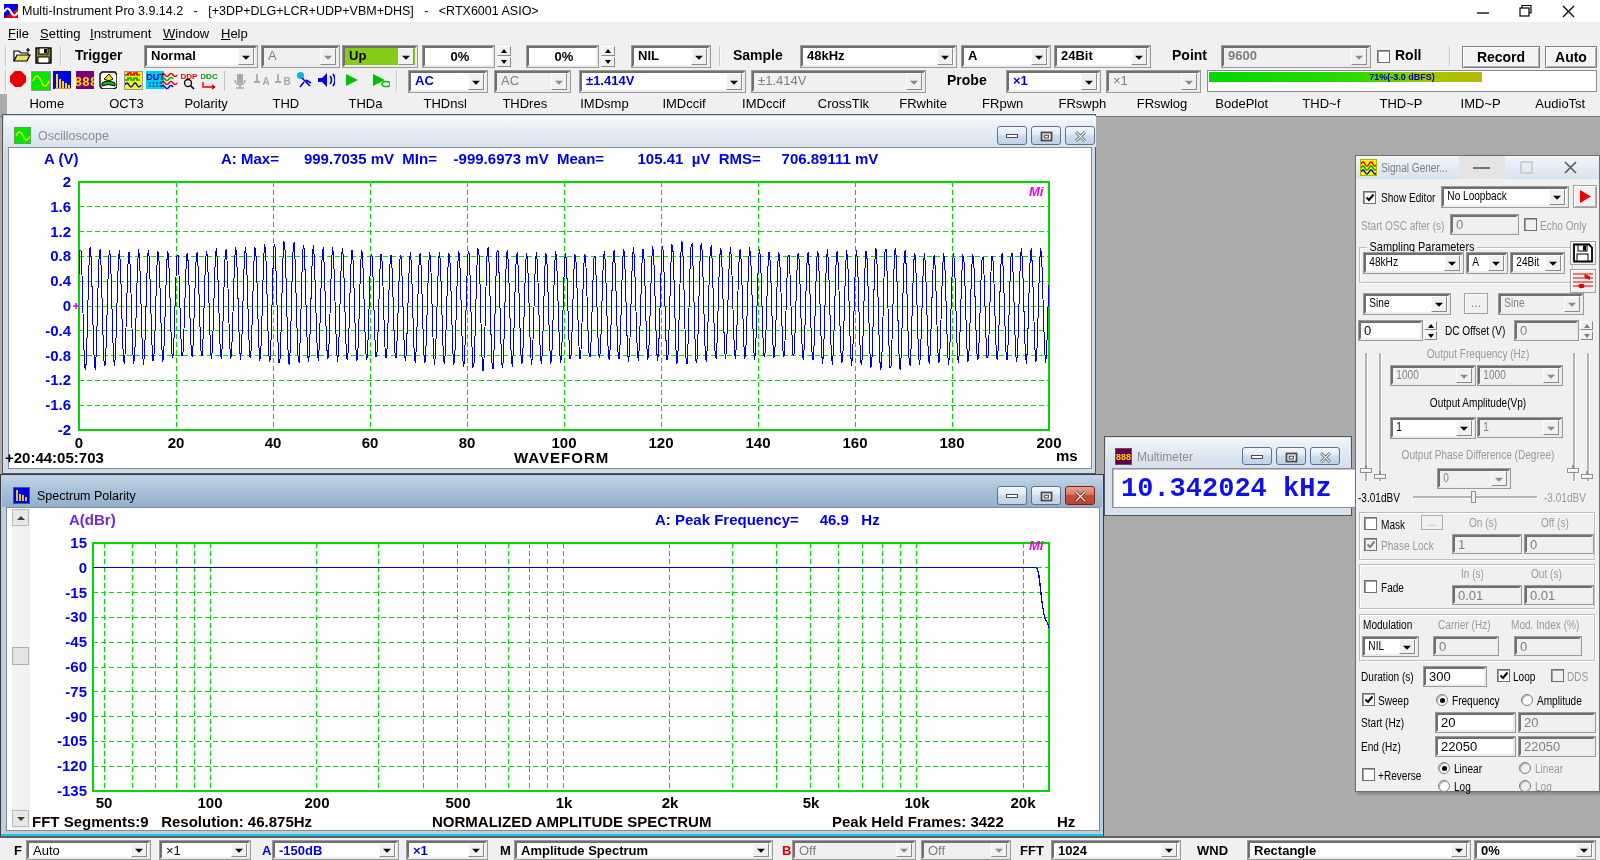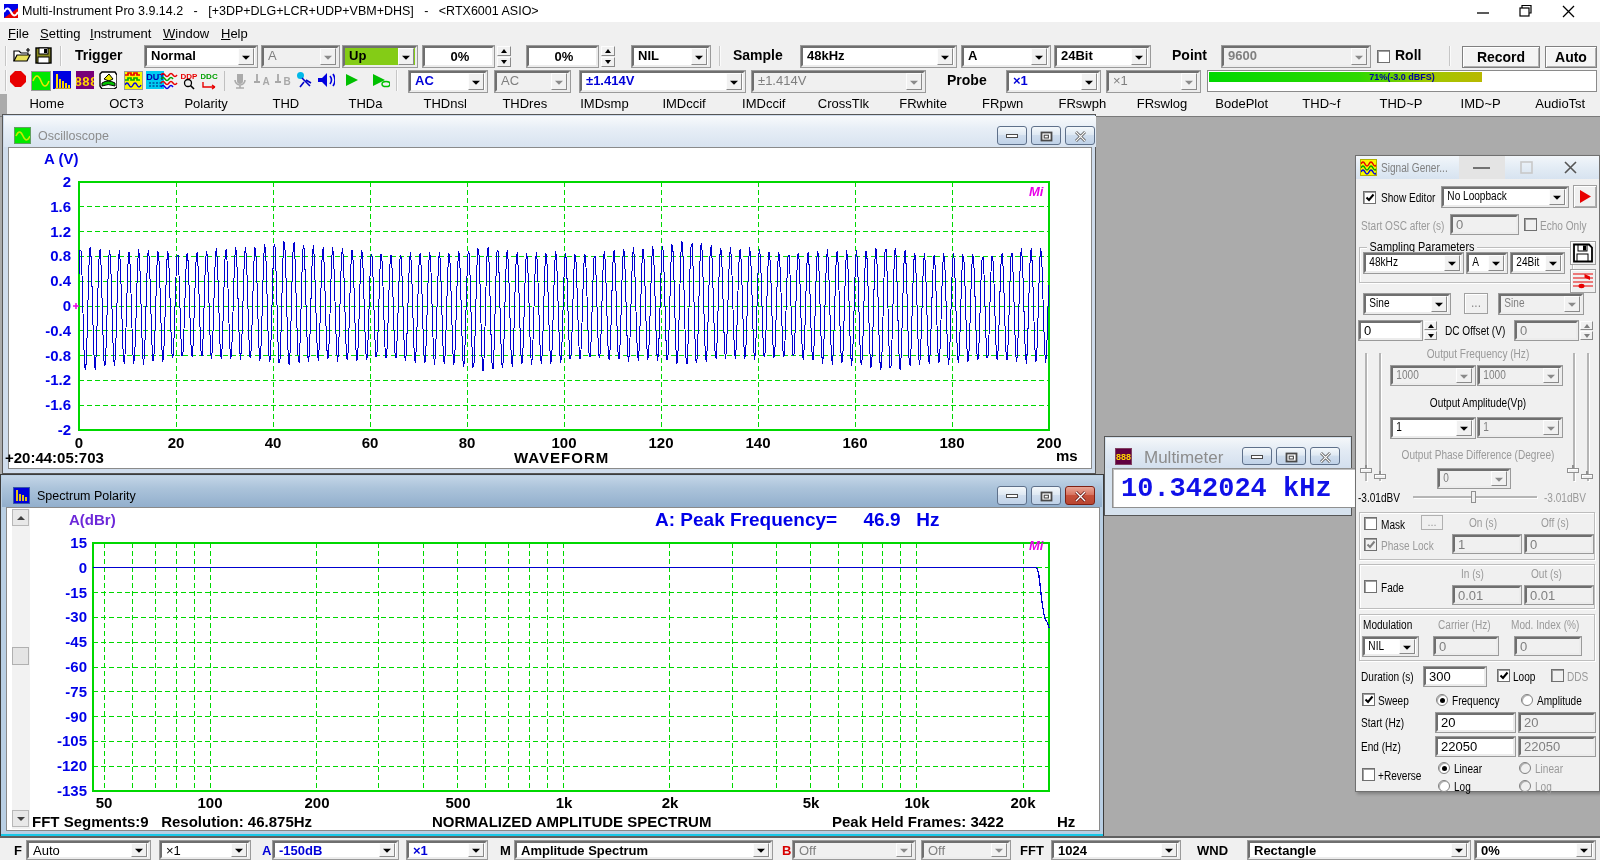--- a/index.html
+++ b/index.html
@@ -277,20 +277,21 @@
       </div>
       <div class="wbtn" style="left:1061px;top:10px">
         <svg width="13" height="11" style="margin-top:4px">
           <path d="M2 1 L11 10 M11 1 L2 10" stroke="#4a4a4a" stroke-width="2.6"></path>
           <path d="M2 1 L11 10 M11 1 L2 10" stroke="#f8f8f8" stroke-width="1.2"></path>
         </svg>
       </div>
     </div>
     <div style="position:absolute;left:5px;top:32px;width:1084px;height:322px;background:#fff;border:1px solid #8a8a8a">
       <div class="lb" style="left:35px;top:3px;color:#0000e8;font-size:15px;font-weight:bold">A (V)</div>
+      <div class="lb" style="left:212px;top:3px;color:#0000e8;font-size:15px;font-weight:bold">A: Max=&nbsp;&nbsp;&nbsp;&nbsp;&nbsp;&nbsp;999.7035 mV&nbsp; MIn=&nbsp;&nbsp;&nbsp;&nbsp;-999.6973 mV&nbsp; Mean=&nbsp;&nbsp;&nbsp;&nbsp;&nbsp;&nbsp;&nbsp;&nbsp;105.41&nbsp; µV&nbsp; RMS=&nbsp;&nbsp;&nbsp;&nbsp;&nbsp;706.89111 mV</div>
       <svg style="position:absolute;left:0;top:0" width="1084" height="322">
         <rect x="70" y="34" width="970" height="248" fill="none" stroke="#00d800" stroke-width="1.4" shape-rendering="crispEdges"></rect>
         <path d="M167 34 V282 M264 34 V282 M361 34 V282 M458 34 V282 M555 34 V282 M652 34 V282 M749 34 V282 M846 34 V282 M943 34 V282 M70 58.8 H1040 M70 83.6 H1040 M70 108.4 H1040 M70 133.2 H1040 M70 158.0 H1040 M70 182.8 H1040 M70 207.6 H1040 M70 232.4 H1040 M70 257.2 H1040" stroke="#00d800" stroke-width="1" fill="none" stroke-dasharray="5,3" shape-rendering="crispEdges"></path>
         <polyline points="70.0,126.1 71.0,102.3 72.0,102.6 73.0,127.0 74.0,165.4 75.0,202.0 76.1,221.5 77.1,216.0 78.1,187.6 79.1,148.1 80.1,113.8 81.1,98.9 82.1,109.5 83.1,141.2 84.1,180.8 85.2,211.9 86.2,221.7 87.2,206.3 88.2,172.0 89.2,133.1 90.2,105.7 91.2,100.9 92.2,120.7 93.2,156.7 94.2,193.9 95.2,217.1 96.3,216.8 97.3,193.1 98.3,156.1 99.3,120.9 100.3,102.1 101.3,107.3 102.3,134.2 103.3,171.6 104.3,204.0 105.3,218.1 106.4,208.3 107.4,178.5 108.4,141.2 109.4,111.6 110.4,102.1 111.4,116.3 112.4,148.4 113.4,185.1 114.4,211.2 115.5,216.1 116.5,197.5 117.5,163.4 118.5,127.6 119.5,105.0 120.5,104.8 121.5,127.2 122.5,162.9 123.5,197.1 124.5,215.7 125.5,211.0 126.6,184.9 127.6,148.1 128.6,115.8 129.6,101.4 130.6,110.7 131.6,140.0 132.6,177.2 133.6,206.8 134.6,216.6 135.7,202.5 136.7,170.4 137.7,133.5 138.7,107.1 139.7,101.9 140.7,120.2 141.7,154.3 142.7,190.0 143.7,212.5 144.7,212.7 145.8,190.5 146.8,155.1 147.8,121.2 148.8,102.8 149.8,107.3 150.8,132.7 151.8,168.4 152.8,199.6 153.8,213.5 154.8,204.4 155.8,176.3 156.9,140.8 157.9,112.6 158.9,103.2 159.9,116.4 160.9,146.4 161.9,180.8 162.9,205.5 163.9,210.2 164.9,193.2 165.9,161.7 167.0,128.6 168.0,107.6 169.0,107.2 170.0,127.4 171.0,159.8 172.0,191.1 173.0,208.2 174.0,204.3 175.0,180.9 176.1,147.8 177.1,118.5 178.1,105.1 179.1,113.1 180.1,139.2 181.1,172.6 182.1,199.6 183.1,208.9 184.1,196.7 185.1,167.9 186.2,134.3 187.2,109.8 188.2,104.5 189.2,120.7 190.2,151.9 191.2,185.1 192.2,206.7 193.2,207.5 194.2,187.2 195.2,154.0 196.2,121.4 197.3,103.1 198.3,106.7 199.3,130.8 200.3,165.5 201.3,196.6 202.3,211.1 203.3,202.9 204.3,175.1 205.3,139.4 206.3,110.2 207.4,99.9 208.4,112.7 209.4,143.4 210.4,179.3 211.4,205.6 212.4,211.4 213.4,194.1 214.4,160.9 215.4,125.5 216.4,102.5 217.5,101.4 218.5,122.7 219.5,157.6 220.5,191.6 221.5,210.7 222.5,207.0 223.5,182.0 224.5,146.1 225.5,114.0 226.6,99.1 227.6,107.4 228.6,135.5 229.6,171.7 230.6,201.2 231.6,211.6 232.6,198.8 233.6,168.0 234.6,132.0 235.6,105.5 236.7,99.5 237.7,116.6 238.7,149.5 239.7,184.9 240.7,208.0 241.7,209.4 242.7,188.3 243.7,153.4 244.7,119.1 245.7,99.5 246.8,102.9 247.8,127.8 248.8,164.2 249.8,197.0 250.8,212.6 251.8,204.4 252.8,175.8 253.8,138.4 254.8,107.6 255.8,96.2 256.9,109.1 257.9,141.2 258.9,179.2 259.9,207.4 260.9,214.1 261.9,196.4 262.9,161.4 263.9,123.5 264.9,98.4 265.9,96.6 266.9,119.0 268.0,156.5 269.0,193.5 270.0,214.7 271.0,211.4 272.0,184.7 273.0,145.6 274.0,110.4 275.0,93.5 276.0,102.1 277.1,132.6 278.1,172.4 279.1,205.0 280.1,217.1 281.1,203.5 282.1,170.0 283.1,130.4 284.1,101.2 285.1,94.3 286.1,112.6 287.1,148.3 288.2,186.8 289.2,212.0 290.2,213.8 291.2,191.4 292.2,154.3 293.2,117.8 294.2,97.0 295.2,100.3 296.2,126.3 297.2,164.1 298.3,198.1 299.3,214.3 300.3,206.1 301.3,177.2 302.3,139.5 303.3,108.7 304.3,97.3 305.3,109.9 306.3,141.4 307.4,178.5 308.4,206.1 309.4,212.8 310.4,195.9 311.4,162.6 312.4,126.5 313.4,102.6 314.4,100.7 315.4,121.6 316.4,156.5 317.4,191.2 318.5,211.3 319.5,208.6 320.5,184.2 321.5,148.1 322.5,115.4 323.5,99.4 324.5,106.9 325.5,134.8 326.5,171.5 327.6,202.0 328.6,213.7 329.6,201.6 330.6,170.9 331.6,134.2 332.6,106.6 333.6,99.7 334.6,116.2 335.6,149.4 336.6,185.6 337.6,209.8 338.7,212.1 339.7,191.5 340.7,156.6 341.7,121.9 342.7,101.7 343.7,104.3 344.7,128.7 345.7,164.6 346.7,197.2 347.8,213.2 348.8,205.9 349.8,178.6 350.8,142.6 351.8,112.9 352.8,101.6 353.8,113.3 354.8,143.1 355.8,178.6 356.8,205.1 357.9,211.8 358.9,196.2 359.9,164.8 360.9,130.7 361.9,107.9 362.9,105.9 363.9,125.1 364.9,157.7 365.9,190.1 366.9,209.1 367.9,206.8 369.0,184.5 370.0,151.4 371.0,121.2 372.0,106.3 373.0,112.9 374.0,138.1 375.0,171.5 376.0,199.4 377.0,210.4 378.1,199.9 379.1,172.2 380.1,138.9 381.1,113.6 382.1,106.9 383.1,121.5 384.1,151.5 385.1,184.6 386.1,207.1 387.1,209.8 388.1,191.4 389.2,159.4 390.2,127.0 391.2,107.6 392.2,109.4 393.2,131.8 394.2,165.6 395.2,197.0 396.2,212.9 397.2,206.7 398.2,180.7 399.3,145.7 400.3,116.1 401.3,104.2 402.3,115.1 403.3,144.4 404.3,180.2 405.3,207.6 406.3,215.3 407.3,199.9 408.4,167.8 409.4,132.2 410.4,107.8 411.4,104.8 412.4,124.6 413.4,159.0 414.4,193.8 415.4,214.7 416.4,213.0 417.4,189.3 418.4,153.5 419.5,120.4 420.5,103.6 421.5,110.2 422.5,137.4 423.5,173.9 424.5,204.8 425.5,217.2 426.5,206.1 427.5,176.1 428.6,139.5 429.6,111.6 430.6,103.8 431.6,119.4 432.6,151.8 433.6,187.8 434.6,212.5 435.6,215.7 436.6,196.1 437.6,161.8 438.6,127.0 439.7,106.0 440.7,107.5 441.7,131.0 442.7,166.8 443.7,200.1 444.7,217.2 445.7,211.0 446.7,184.0 447.7,147.2 448.8,115.9 449.8,102.9 450.8,113.9 451.8,144.3 452.8,181.8 453.8,210.8 454.8,219.3 455.8,203.6 456.8,170.2 457.8,132.7 458.9,106.6 459.9,102.8 460.9,123.1 461.9,159.2 462.9,196.3 463.9,218.9 464.9,217.7 465.9,192.9 466.9,154.8 467.9,119.0 468.9,100.5 470.0,106.9 471.0,135.7 472.0,175.1 473.0,208.8 474.0,222.8 475.0,211.3 476.0,178.9 477.0,139.1 478.0,108.3 479.1,99.3 480.1,115.7 481.1,150.9 482.1,190.1 483.1,217.2 484.1,221.1 485.1,200.1 486.1,163.1 487.1,125.3 488.1,102.4 489.1,103.7 490.2,128.6 491.2,166.7 492.2,202.1 493.2,220.4 494.2,214.1 495.2,185.9 496.2,147.6 497.2,115.0 498.2,101.6 499.2,112.6 500.3,143.4 501.3,181.1 502.3,210.3 503.3,218.9 504.3,203.5 505.3,170.6 506.3,133.8 507.3,108.3 508.3,104.5 509.4,123.9 510.4,158.3 511.4,193.5 512.4,215.0 513.4,214.1 514.4,191.1 515.4,155.5 516.4,122.1 517.4,104.6 518.4,110.1 519.5,136.4 520.5,172.6 521.5,203.8 522.5,217.0 523.5,206.8 524.5,177.4 525.5,140.9 526.5,112.4 527.5,103.6 528.5,118.2 529.5,150.1 530.6,186.2 531.6,211.6 532.6,215.7 533.6,196.8 534.6,162.7 535.6,127.5 536.6,105.6 537.6,106.2 538.6,129.0 539.6,164.4 540.7,197.9 541.7,215.6 542.7,210.2 543.7,183.9 544.7,147.7 545.7,116.5 546.7,103.2 547.7,113.1 548.7,142.1 549.8,178.2 550.8,206.3 551.8,214.9 552.8,200.6 553.8,169.4 554.8,134.2 555.8,109.5 556.8,105.5 557.8,123.5 558.8,156.1 559.9,189.7 560.9,210.4 561.9,209.8 562.9,188.3 563.9,154.8 564.9,123.3 565.9,106.5 566.9,111.4 567.9,135.7 568.9,169.3 570.0,198.4 571.0,210.9 572.0,201.8 573.0,174.9 574.0,141.3 575.0,114.9 576.0,106.4 577.0,119.4 578.0,148.4 579.0,181.5 580.0,204.9 581.1,209.1 582.1,192.2 583.1,161.2 584.1,128.7 585.1,108.2 586.1,108.2 587.1,128.8 588.1,161.4 589.1,192.8 590.1,209.8 591.2,205.4 592.2,181.2 593.2,147.0 594.2,117.0 595.2,103.5 596.2,112.3 597.2,139.9 598.2,175.0 599.2,203.0 600.2,212.3 601.3,198.8 602.3,168.0 603.3,132.5 604.3,107.0 605.3,102.0 606.3,119.9 607.3,153.2 608.3,188.3 609.3,210.6 610.4,210.7 611.4,188.6 612.4,153.2 613.4,119.2 614.4,100.6 615.4,105.1 616.4,131.0 617.4,167.5 618.4,199.6 619.4,213.9 620.5,204.4 621.5,175.2 622.5,138.2 623.5,108.7 624.5,98.9 625.5,112.8 626.5,144.6 627.5,181.2 628.5,207.5 629.5,212.5 630.5,194.2 631.6,160.3 632.6,124.6 633.6,101.9 634.6,101.6 635.6,123.7 636.6,159.1 637.6,193.2 638.6,211.9 639.6,207.4 640.6,181.7 641.7,145.2 642.7,113.0 643.7,98.4 644.7,107.5 645.7,136.5 646.7,173.5 647.7,203.2 648.7,213.4 649.7,199.7 650.8,167.6 651.8,130.4 652.8,103.4 653.8,97.8 654.8,116.0 655.8,150.7 656.8,187.5 657.8,211.3 658.8,212.0 659.8,189.3 660.9,152.3 661.9,116.4 662.9,96.3 663.9,100.5 664.9,127.5 665.9,166.0 666.9,200.3 667.9,216.1 668.9,206.7 669.9,176.0 671.0,136.4 672.0,104.5 673.0,93.4 674.0,107.8 675.0,141.8 676.0,181.3 677.0,210.1 678.0,216.1 679.0,196.9 680.0,160.4 681.0,121.7 682.1,96.9 683.1,96.1 684.1,119.6 685.1,157.7 686.1,194.5 687.1,214.9 688.1,210.5 689.1,183.3 690.1,144.6 691.1,110.3 692.2,94.7 693.2,104.0 694.2,134.3 695.2,172.8 696.2,203.8 697.2,214.4 698.2,200.6 699.2,168.1 700.2,130.4 701.2,103.2 702.3,97.5 703.3,115.5 704.3,149.7 705.3,185.8 706.3,209.1 707.3,210.0 708.3,188.3 709.3,153.0 710.3,118.8 711.4,99.7 712.4,103.5 713.4,128.6 714.4,164.5 715.4,196.5 716.4,211.4 717.4,203.0 718.4,175.0 719.4,138.9 720.4,109.5 721.5,99.1 722.5,111.8 723.5,142.6 724.5,178.6 725.5,205.0 726.5,211.0 727.5,194.0 728.5,161.0 729.5,125.8 730.5,102.7 731.5,101.5 732.6,122.5 733.6,157.3 734.6,191.3 735.6,210.6 736.6,207.2 737.6,182.5 738.6,146.7 739.6,114.6 740.6,99.5 741.6,107.7 742.7,135.7 743.7,171.9 744.7,201.5 745.7,212.2 746.7,199.6 747.7,169.1 748.7,133.3 749.7,107.0 750.7,101.0 751.8,117.8 752.8,150.3 753.8,185.0 754.8,207.7 755.8,209.0 756.8,188.6 757.8,155.0 758.8,122.2 759.8,103.7 760.8,107.0 761.9,130.6 762.9,164.7 763.9,195.2 764.9,209.6 765.9,202.1 766.9,175.9 767.9,142.0 768.9,114.2 769.9,104.2 770.9,115.8 772.0,144.3 773.0,177.9 774.0,202.7 775.0,208.6 776.0,193.2 777.0,162.9 778.0,130.3 779.0,108.7 780.0,107.1 781.0,126.2 782.0,158.2 783.1,189.8 784.1,208.1 785.1,205.5 786.1,183.0 787.1,149.8 788.1,119.6 789.1,105.0 790.1,112.0 791.1,138.0 792.1,172.3 793.2,200.8 794.2,211.7 795.2,200.4 796.2,171.3 797.2,136.4 798.2,110.2 799.2,103.6 800.2,119.5 801.2,151.5 802.2,186.6 803.3,210.1 804.3,212.3 805.3,192.1 806.3,157.7 807.3,123.4 808.3,103.4 809.3,106.1 810.3,130.4 811.3,166.6 812.4,199.5 813.4,215.7 814.4,208.3 815.4,180.4 816.4,143.4 817.4,112.7 818.4,101.0 819.4,113.2 820.4,144.3 821.4,181.5 822.5,209.4 823.5,216.5 824.5,199.9 825.5,166.4 826.5,130.0 827.5,105.6 828.5,103.4 829.5,124.3 830.5,159.6 831.5,194.7 832.5,215.3 833.6,212.7 834.6,188.2 835.6,151.9 836.6,118.7 837.6,102.5 838.6,109.8 839.6,137.7 840.6,174.7 841.6,205.6 842.6,217.5 843.7,205.6 844.7,174.8 845.7,137.8 846.7,109.8 847.7,102.4 848.7,118.9 849.7,152.4 850.7,189.2 851.7,214.1 852.8,216.8 853.8,196.0 854.8,160.3 855.8,124.4 856.8,103.1 857.8,105.3 858.8,130.4 859.8,167.9 860.8,202.6 861.8,219.9 862.9,212.8 863.9,183.8 864.9,145.1 865.9,112.5 866.9,99.6 867.9,111.9 868.9,144.4 869.9,183.7 870.9,213.6 871.9,221.7 873.0,204.6 874.0,169.2 875.0,130.2 876.0,103.8 877.0,100.8 878.0,122.7 879.0,160.2 880.0,198.0 881.0,220.4 882.0,218.1 883.0,192.2 884.1,153.4 885.1,117.8 886.1,100.1 887.1,107.5 888.1,136.9 889.1,176.0 890.1,208.7 891.1,221.6 892.1,209.3 893.1,177.3 894.2,138.7 895.2,109.5 896.2,101.8 897.2,118.4 898.2,152.4 899.2,189.7 900.2,214.9 901.2,217.7 902.2,197.2 903.2,161.9 904.3,126.5 905.3,105.6 906.3,107.6 907.3,131.6 908.3,167.5 909.3,200.5 910.3,217.1 911.3,210.5 912.3,183.5 913.4,147.4 914.4,117.0 915.4,104.8 916.4,115.9 917.4,145.4 918.4,181.3 919.4,208.8 920.4,216.4 921.4,201.2 922.4,169.3 923.5,134.0 924.5,109.8 925.5,106.7 926.5,125.9 927.5,159.6 928.5,193.9 929.5,214.5 930.5,213.0 931.5,189.9 932.5,154.8 933.5,122.1 934.6,105.3 935.6,111.5 936.6,138.0 937.6,173.9 938.6,204.4 939.6,216.8 940.6,206.0 941.6,176.5 942.6,140.4 943.6,112.7 944.7,104.8 945.7,119.9 946.7,151.7 947.7,187.1 948.7,211.4 949.7,214.6 950.7,195.4 951.7,161.9 952.7,127.9 953.8,107.4 954.8,108.8 955.8,131.4 956.8,165.7 957.8,197.6 958.8,213.9 959.8,207.9 960.8,182.3 961.8,147.7 962.8,118.4 963.9,106.4 964.9,116.5 965.9,144.5 966.9,178.6 967.9,204.8 968.9,212.4 969.9,198.3 970.9,168.4 971.9,135.0 972.9,112.0 974.0,108.7 975.0,126.4 976.0,157.7 977.0,189.8 978.0,209.4 979.0,208.3 980.0,187.1 981.0,154.4 982.0,123.7 983.0,107.7 984.0,112.9 985.1,137.3 986.1,170.9 987.1,199.7 988.1,211.9 989.1,202.3 990.1,174.7 991.1,140.5 992.1,113.6 993.1,105.3 994.1,119.2 995.2,149.6 996.2,184.1 997.2,208.3 998.2,212.2 999.2,193.9 1000.2,160.9 1001.2,126.6 1002.2,105.2 1003.2,105.8 1004.2,128.2 1005.3,163.3 1006.3,196.6 1007.3,214.3 1008.3,208.8 1009.3,182.4 1010.3,145.7 1011.3,114.0 1012.3,100.4 1013.3,110.6 1014.4,140.5 1015.4,177.7 1016.4,206.8 1017.4,215.8 1018.4,200.8 1019.4,168.0 1020.4,130.9 1021.4,104.8 1022.4,100.5 1023.4,119.8 1024.5,154.7 1025.5,190.8 1026.5,213.0 1027.5,212.3 1028.5,188.9 1029.5,152.5 1030.5,118.1 1031.5,99.9 1032.5,105.4 1033.5,132.2 1034.5,169.3 1035.6,201.3 1036.6,215.0 1037.6,204.8 1038.6,174.8 1039.6,137.5" fill="none" stroke="#0000d0" stroke-width="1" shape-rendering="crispEdges"></polyline>
         <path d="M64 158 h6 M67 155 v6" stroke="#e800e8" stroke-width="1.5"></path>
       </svg>
       <div class="lb" style="left:-88px;top:26px;width:150px;text-align:right;color:#0000e8;font-size:15px;font-weight:bold">2</div>
       <div class="lb" style="left:-88px;top:51px;width:150px;text-align:right;color:#0000e8;font-size:15px;font-weight:bold">1.6</div>
       <div class="lb" style="left:-88px;top:76px;width:150px;text-align:right;color:#0000e8;font-size:15px;font-weight:bold">1.2</div>
       <div class="lb" style="left:-88px;top:100px;width:150px;text-align:right;color:#0000e8;font-size:15px;font-weight:bold">0.8</div>
@@ -349,21 +350,21 @@
       <div style="position:absolute;left:5px;top:1px;width:18px;height:320px;background:#f2f2f2">
         <div style="position:absolute;left:0;top:0;width:17px;height:17px;background:#e8e8e8;border:1px solid #b8b8b8">
           <i style="position:absolute;left:4px;top:6px;border:4px solid transparent;border-bottom-color:#404040;border-top:none"></i>
         </div>
         <div style="position:absolute;left:0;top:138px;width:17px;height:18px;background:#e4e4e4;border:1px solid #b0b0b0"></div>
         <div style="position:absolute;left:0;top:301px;width:17px;height:17px;background:#e8e8e8;border:1px solid #b8b8b8">
           <i style="position:absolute;left:4px;top:6px;border:4px solid transparent;border-top-color:#404040;border-bottom:none"></i>
         </div>
       </div>
       <div class="lb" style="left:62px;top:4px;color:#6d28d9;font-size:15px;font-weight:bold">A(dBr)</div>
-      <div class="lb" style="left:648px;top:4px;color:#0000e8;font-size:19px;font-weight:bold">A: Peak Frequency=&nbsp;&nbsp;&nbsp;&nbsp;&nbsp;46.9&nbsp;&nbsp;&nbsp;Hz</div>
+      <div class="lb" style="left:648px;top:4px;color:#0000e8;font-size:15px;font-weight:bold">A: Peak Frequency=&nbsp;&nbsp;&nbsp;&nbsp;&nbsp;46.9&nbsp;&nbsp;&nbsp;Hz</div>
       <svg style="position:absolute;left:0;top:0" width="1094" height="324">
         <rect x="86" y="35" width="956" height="248" fill="none" stroke="#00d800" stroke-width="1.4" shape-rendering="crispEdges"></rect>
         <path d="M97.0 35 V283 M125.0 35 V283 M148.6 35 V283 M169.1 35 V283 M187.2 35 V283 M203.3 35 V283 M309.6 35 V283 M371.8 35 V283 M416.0 35 V283 M450.2 35 V283 M478.2 35 V283 M501.8 35 V283 M522.3 35 V283 M540.4 35 V283 M556.5 35 V283 M662.8 35 V283 M725.0 35 V283 M769.2 35 V283 M803.4 35 V283 M831.4 35 V283 M855.0 35 V283 M875.5 35 V283 M893.6 35 V283 M909.7 35 V283 M1016.0 35 V283 M86 59.8 H1042 M86 84.6 H1042 M86 109.4 H1042 M86 134.2 H1042 M86 159.0 H1042 M86 183.8 H1042 M86 208.6 H1042 M86 233.4 H1042 M86 258.2 H1042" stroke="#00d800" stroke-width="1" fill="none" stroke-dasharray="5,3" shape-rendering="crispEdges"></path>
         <path d="M86 59.8 H1029 C1032 59.8 1033 77.8 1035 93.8 C1037 107.8 1037.5 111.8 1039 112.8 C1040 112.8 1040.5 114.8 1042 119.8" fill="none" stroke="#0000d0" stroke-width="1.3" shape-rendering="crispEdges"></path>
       </svg>
       <div class="lb" style="left:-70px;top:27px;width:150px;text-align:right;color:#0000e8;font-size:15px;font-weight:bold">15</div>
       <div class="lb" style="left:-70px;top:52px;width:150px;text-align:right;color:#0000e8;font-size:15px;font-weight:bold">0</div>
       <div class="lb" style="left:-70px;top:77px;width:150px;text-align:right;color:#0000e8;font-size:15px;font-weight:bold">-15</div>
       <div class="lb" style="left:-70px;top:101px;width:150px;text-align:right;color:#0000e8;font-size:15px;font-weight:bold">-30</div>
       <div class="lb" style="left:-70px;top:126px;width:150px;text-align:right;color:#0000e8;font-size:15px;font-weight:bold">-45</div>
@@ -388,21 +389,21 @@
       <div class="lb" style="left:825px;top:306px;color:#000;font-size:15px;font-weight:bold">Peak Held Frames: 3422</div>
       <div class="lb" style="left:1022px;top:30px;color:#e800e8;font-size:13px;font-weight:bold;font-style:italic">Mi</div>
     </div>
     <div style="position:absolute;left:0;bottom:0;width:1102px;height:3px;background:#18c8e8"></div>
   </div>
 <div style="position:absolute;left:1104px;top:436px;width:248px;height:80px;background:#d6e2ee;border:1px solid #565656">
     <div style="position:absolute;left:1px;top:1px;width:244px;height:30px;background:linear-gradient(#f4f7fa 0%,#e3ebf4 40%,#d3dfee 100%)">
       <div style="position:absolute;left:9px;top:10px;width:17px;height:17px;background:#600040;border:1px solid #804060"><svg width="15" height="15">
           <text x="7.5" y="11" font-size="9" font-weight="bold" fill="#ffd800" text-anchor="middle">888</text>
         </svg></div>
-      <div class="lb" style="left:38px;top:12px;color:#8c8c8c;font-size:17px">Multimeter</div>
+      <div class="lb" style="left:31px;top:12px;color:#8c8c8c;font-size:12px">Multimeter</div>
       <div class="wbtn" style="left:136px;top:9px;width:30px;height:18px">
         <div style="width:12px;height:4px;background:#fcfcfc;border:1px solid #4a4a4a;margin-top:7px"></div>
       </div>
       <div class="wbtn" style="left:170px;top:9px;width:30px;height:18px">
         <svg width="13" height="11" style="margin-top:4px">
           <rect x="1.5" y="1.5" width="10" height="8" fill="#fdfdfd" stroke="#4a4a4a" stroke-width="1.8"></rect>
           <rect x="4.2" y="4.2" width="4.2" height="2.8" fill="#fdfdfd" stroke="#4a4a4a" stroke-width="1.1"></rect>
         </svg>
       </div>
       <div class="wbtn" style="left:204px;top:9px;width:30px;height:18px">

